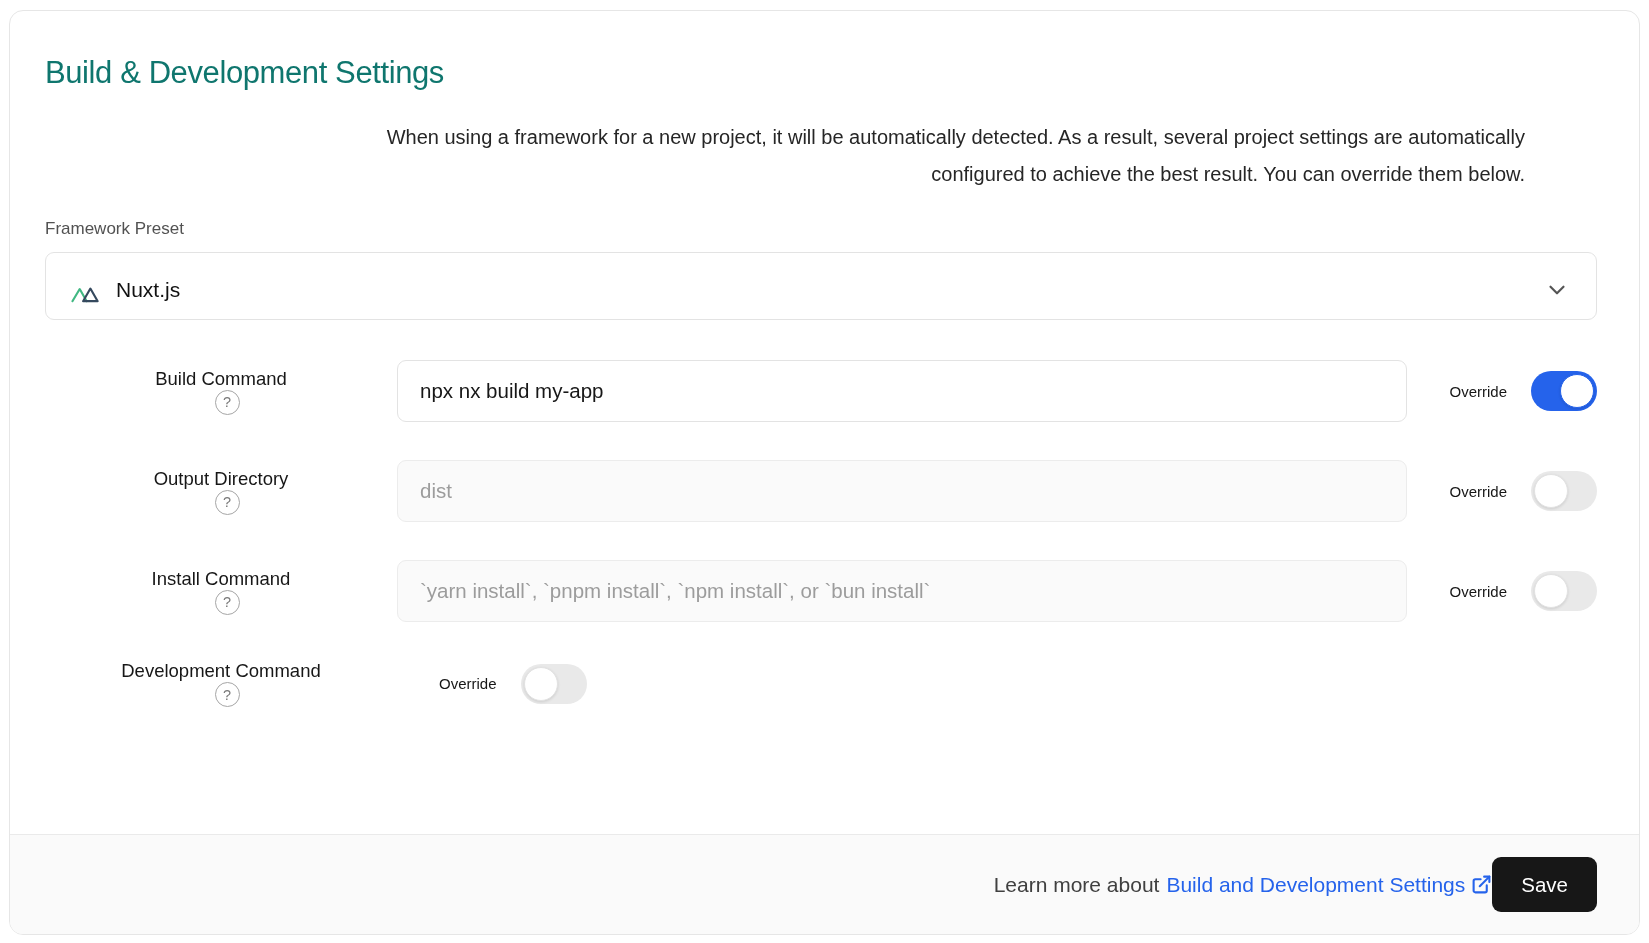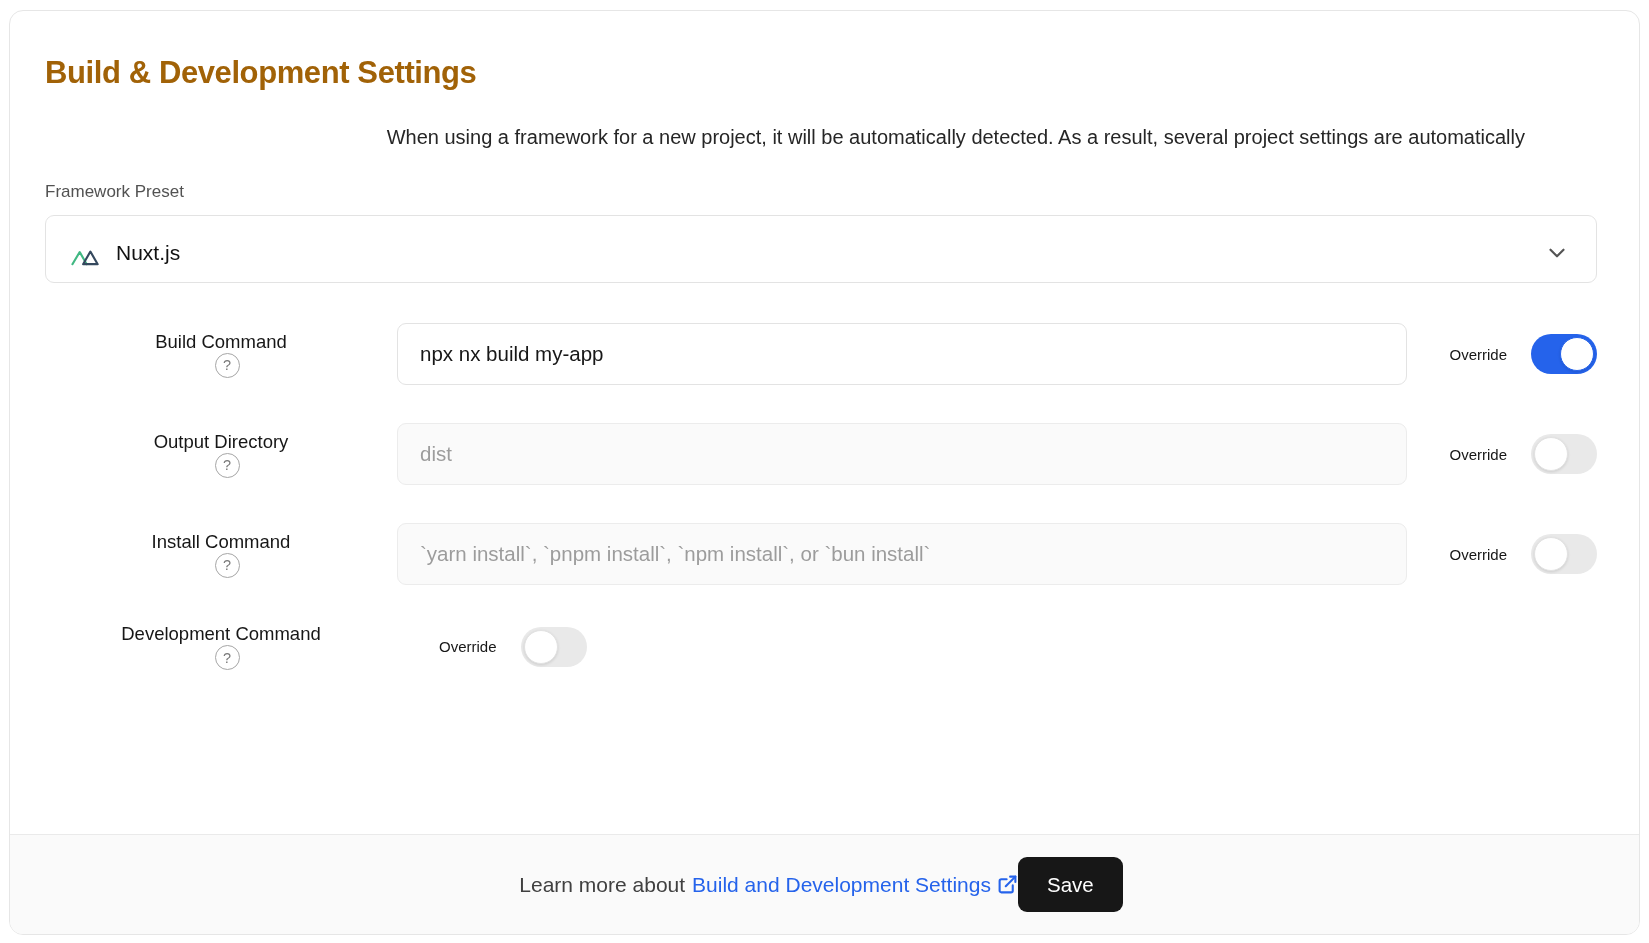--- a/index.html
+++ b/index.html
@@ -15,23 +15,23 @@
     background: #ffffff;
     border: 1px solid #e6e6e6;
     border-radius: 14px;
     display: flex;
     flex-direction: column;
     overflow: hidden;
   }
   .main { padding: 44px 42px 0 35px; }
   .page-title {
     font-size: 31px;
-    font-weight: 700;
+    font-weight: 400;
     letter-spacing: -0.4px;
-    color: #a16207;
+    color: #0f766e;
     margin-bottom: 28px;
   }
   .description { font-size: 20px; line-height: 37px; color: #262626; max-width: 1480px; text-align: right; }
   .framework-label { margin-top: 26px; font-size: 17px; color: #525252; }
   .framework-select {
     margin-top: 13px;
     height: 68px;
     border: 1px solid #e3e3e3;
     border-radius: 9px;
     background: #fff;
@@ -98,21 +98,21 @@
   .toggle.on { background: #2563eb; }
   .toggle.on .knob { transform: translateX(26px); border-color: #2563eb; }
 
   .footer {
     margin-top: auto;
     height: 100px;
     background: #fafafa;
     border-top: 1px solid #eaeaea;
     display: flex;
     align-items: center;
-    justify-content: center;
+    justify-content: flex-end;
     padding: 0 42px 0 35px;
   }
   .footer-text { font-size: 21px; color: #404040; display: flex; align-items: center; }
   .footer-link {
     color: #2563eb;
     text-decoration: none;
     margin-left: 7px;
     display: inline-flex;
     align-items: center;
     cursor: pointer;
@@ -135,20 +135,21 @@
 </head>
 <body>
 
 <div class="card">
   <div class="main">
 
     <h1 class="page-title">Build &amp; Development Settings</h1>
 
     <div class="description">
       <div>When using a framework for a new project, it will be automatically detected. As a result, several project settings are automatically</div>
+      <div>configured to achieve the best result. You can override them below.</div>
     </div>
 
     <div class="framework-label">Framework Preset</div>
 
     <div class="framework-select">
       <span>
         <svg class="icon-svg" width="33" height="27" viewBox="0 0 34 27" fill="none">
           <path d="M2.5 24.5 L10 12 L17.2 24.5" stroke="#41b883" stroke-width="2.2" stroke-linejoin="round" stroke-linecap="round"></path>
           <path d="M13.5 24.5 L21 11.5 L28.5 24.5 Z" stroke="#35495e" stroke-width="2.2" stroke-linejoin="round" stroke-linecap="round"></path>
         </svg>

